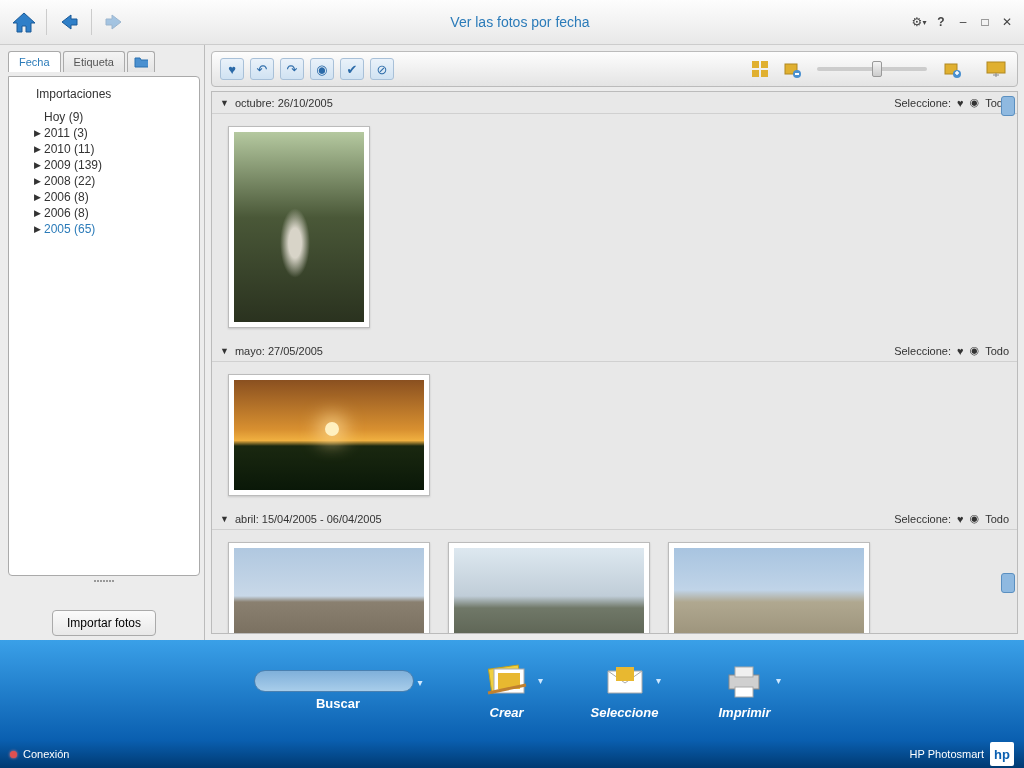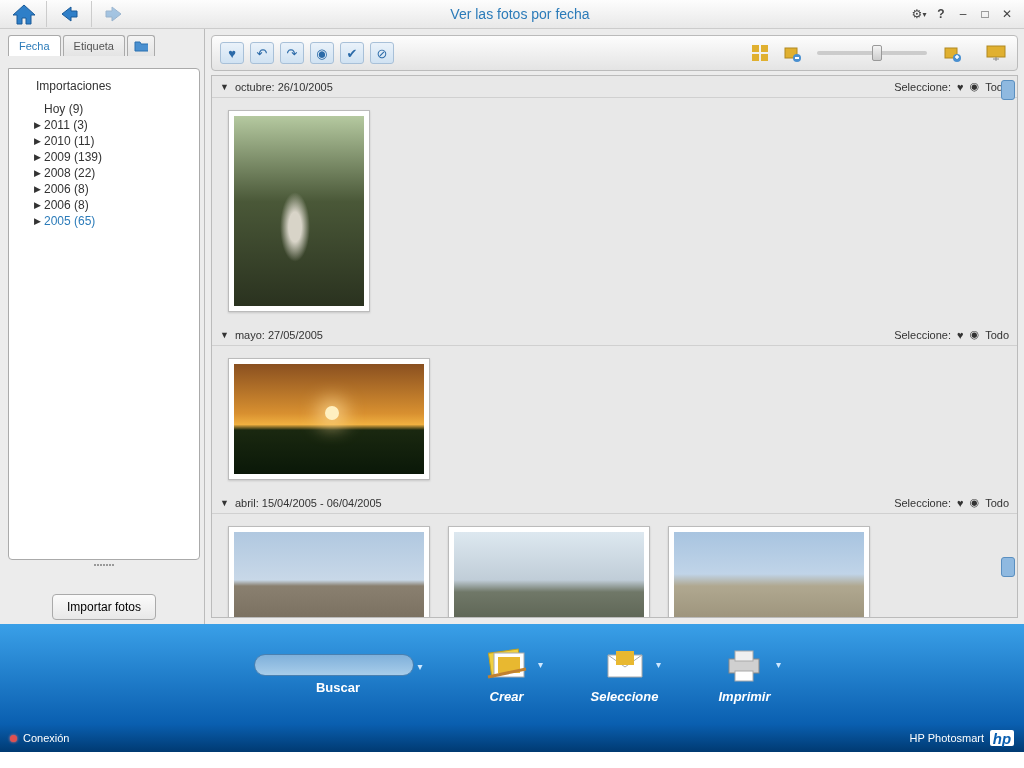--- a/index.html
+++ b/index.html
@@ -1,29 +1,29 @@
 <!DOCTYPE html>
 <html><head>
 <meta charset="utf-8">
 <style>
 * { margin: 0; padding: 0; box-sizing: border-box; font-family: Tahoma, Arial, sans-serif; }
 html, body { width: 1024px; height: 768px; overflow: hidden; background: #fff; }
 
-.titlebar { height: 29px; background: linear-gradient(to bottom, #fdfdfd, #e8e8e8); border-bottom: 1px solid #ccc; display: flex; align-items: center; padding: 0 8px; }
+.titlebar { height: 45px; background: linear-gradient(to bottom, #fdfdfd, #e8e8e8); border-bottom: 1px solid #ccc; display: flex; align-items: center; padding: 0 8px; }
 .nav-buttons { display: flex; align-items: center; gap: 2px; }
 .nav-btn { width: 32px; height: 32px; display: flex; align-items: center; justify-content: center; cursor: pointer; border-radius: 3px; }
 .nav-sep { width: 1px; height: 26px; background: #ccc; margin: 0 4px; }
 .title-text { flex: 1; text-align: center; color: #2b7bb9; font-size: 14px; }
 .window-controls { display: flex; align-items: center; gap: 4px; }
 .wc-btn { width: 18px; height: 18px; display: flex; align-items: center; justify-content: center; cursor: pointer; color: #444; font-size: 12px; }
 
 .workspace { display: flex; height: 595px; background: #e0e0e0; }
 
 .sidebar { width: 205px; background: #ececec; border-right: 1px solid #bbb; display: flex; flex-direction: column; padding: 6px 4px 4px 8px; }
-.tabs { display: flex; gap: 2px; margin-bottom: 12px; }
+.tabs { display: flex; gap: 2px; margin-bottom: 4px; }
 .tab { padding: 4px 10px; font-size: 11px; border: 1px solid #aaa; border-bottom: none; border-radius: 3px 3px 0 0; background: linear-gradient(to bottom,#f4f4f4,#e4e4e4); cursor: pointer; color: #555; }
 .tab.active { background: #fff; color: #2b7bb9; position: relative; z-index: 2; }
 .tab-icon { width: 28px; padding: 4px 6px; display:flex; align-items:center; justify-content:center; }
 .tree-panel { flex: 1; background: #fff; border: 1px solid #aaa; border-radius: 0 4px 4px 4px; padding: 10px 17px; font-size: 12px; color: #333; overflow: auto; }
 .tree-header { font-weight: normal; margin-bottom: 8px; padding-left: 10px; }
 .tree-item { display: flex; align-items: center; padding: 1px 0 1px 8px; cursor: pointer; }
 .tree-item .arrow { width: 10px; color: #333; font-size: 9px; }
 .tree-item.active { color: #2b7bb9; }
 .albums-row { margin-top: 8px; display: flex; align-items: center; gap: 6px; font-size: 12px; padding: 6px 2px; }
 .import-btn { margin: 24px auto 0; display: block; padding: 5px 14px; font-size: 12px; border: 1px solid #aaa; border-radius: 4px; background: linear-gradient(to bottom,#fbfbfb,#e8e8e8); cursor: pointer; }
@@ -51,21 +51,21 @@
 .bottom-bar { height: 100px; background: linear-gradient(to bottom,#3aa0e8,#0a5fb0); display: flex; align-items: center; justify-content: center; gap: 60px; position: relative; }
 .bb-item { display: flex; flex-direction: column; align-items: center; color: #fff; font-size: 13px; cursor: pointer; }
 .bb-icon { width: 48px; height: 40px; margin-bottom: 4px; display:flex; align-items:center; justify-content:center; }
 .bb-item .arrow-dd { position: absolute; margin-left: 68px; margin-top: 14px; color: #cfe8ff; font-size: 10px; }
 .search-wrap { display:flex; flex-direction:column; align-items:center; color:#fff; font-size:13px; }
 .search-box { width: 160px; height: 22px; border-radius: 11px; background: linear-gradient(to bottom,#7fb0da,#a8cdea); border: 1px solid #4a80b0; margin-bottom: 4px; }
 
 .status-bar { height: 28px; background: linear-gradient(to bottom,#0a5fb0,#003a72); display: flex; align-items: center; padding: 0 10px; color: #fff; font-size: 11px; }
 .status-dot { width: 7px; height: 7px; background: #e05050; border-radius: 50%; margin-right: 6px; box-shadow: 0 0 3px #ff8080; }
 .brand { margin-left: auto; display: flex; align-items: center; gap: 6px; }
-.hp-logo { width: 24px; height: 16px; background: #fff; border-radius: 2px; display:flex; align-items:center; justify-content:center; color:#0a5fb0; font-size:15px; font-weight:bold;font-style:italic; }
+.hp-logo { width: 24px; height: 24px; background: #fff; border-radius: 2px; display:flex; align-items:center; justify-content:center; color:#0a5fb0; font-size:13px; font-weight:bold; }
 
 
 .svg { display:block; }
 
 
 .ph-forest { width:130px; height:190px; background: linear-gradient(to bottom,#b5c9a0 0%,#4a5838 45%,#2a321f 100%); position:relative; }
 .ph-forest::after { content:""; position:absolute; left:35%; top:40%; width:30px; height:70px; background: radial-gradient(ellipse at center,#d8d4c8 30%,transparent 70%); }
 .ph-sunset { width:190px; height:110px; background: linear-gradient(to bottom,#8a5020 0%,#d89030 45%,#f0b040 55%,#1a2810 60%,#0a1808 100%); position:relative; }
 .ph-sunset::after { content:""; position:absolute; left:48%; top:38%; width:14px; height:14px; border-radius:50%; background:#fff0c0; box-shadow:0 0 18px 8px rgba(255,220,150,0.7); }
 .ph-city1 { width:190px; height:120px; background: linear-gradient(to bottom,#b0c8e0 0%,#c8d8e8 40%,#8a8070 45%,#6a6050 100%); }

